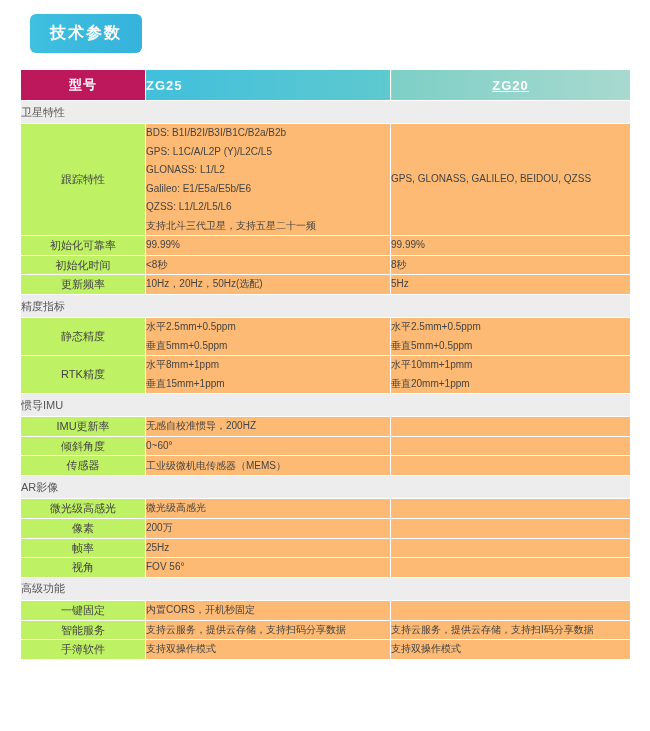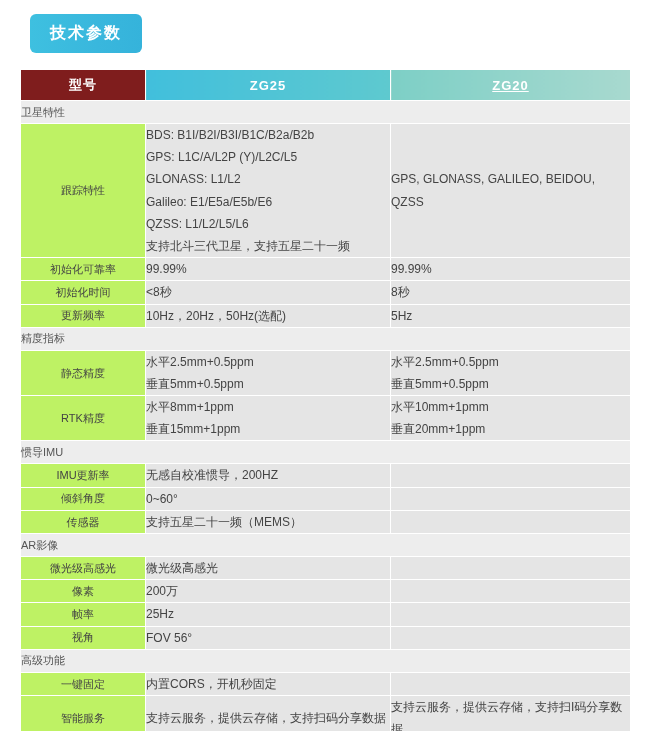--- a/index.html
+++ b/index.html
@@ -41,34 +41,34 @@
     table-layout: fixed;
     font-size: 11px;
   }
   table.spec th, table.spec td {
     border: 1px solid #ffffff;
     padding: 0;
     vertical-align: middle;
   }
   
   .hdr-model {
-    background: #7f1d1d;
+    background: #be185d;
     color: #ffffff;
     font-weight: bold;
     font-size: 13px;
     text-align: center;
     height: 30px;
     letter-spacing: 1px;
   }
   .hdr-zg25 {
     background: linear-gradient(90deg, #41bfdc 0%, #5ec9cf 100%);
     color: #ffffff;
     font-weight: bold;
     font-size: 13px;
-    text-align: center;
+    text-align: left;
     height: 30px;
     letter-spacing: 1px;
   }
   .hdr-zg20 {
     background: linear-gradient(90deg, #7dcfc6 0%, #a8d9cf 100%);
     color: #ffffff;
     font-weight: bold;
     font-size: 13px;
     text-align: center;
     height: 30px;
@@ -88,24 +88,24 @@
   
   .row-label {
     background: #bef264;
     text-align: center;
     color: #444;
     padding: 6px 4px;
     font-size: 11px;
     line-height: 1.7;
   }
   .cell {
-    background: #e5e5e5;
+    background: #fdba74;
     color: #444;
     padding: 6px 10px;
-    font-size: 12px;
+    font-size: 10px;
     line-height: 1.85;
   }
   .multiline {
     white-space: pre-line;
   }
   col.c1 { width: 125px; }
   col.c2 { width: 245px; }
   col.c3 { width: 240px; }
 </style>
 </head>
@@ -184,21 +184,21 @@
           <td class="cell multiline">无感自校准惯导，200HZ</td>
           <td class="cell multiline"></td>
         </tr>
         <tr>
           <td class="row-label">倾斜角度</td>
           <td class="cell multiline">0~60°</td>
           <td class="cell multiline"></td>
         </tr>
         <tr>
           <td class="row-label">传感器</td>
-          <td class="cell multiline">支持五星二十一频（MEMS）</td>
+          <td class="cell multiline">工业级微机电传感器（MEMS）</td>
           <td class="cell multiline"></td>
         </tr>
         <tr class="section-row">
           <td colspan="3" class="section-label">AR影像</td>
         </tr>
         <tr>
           <td class="row-label">微光级高感光</td>
           <td class="cell multiline">微光级高感光</td>
           <td class="cell multiline"></td>
         </tr>

